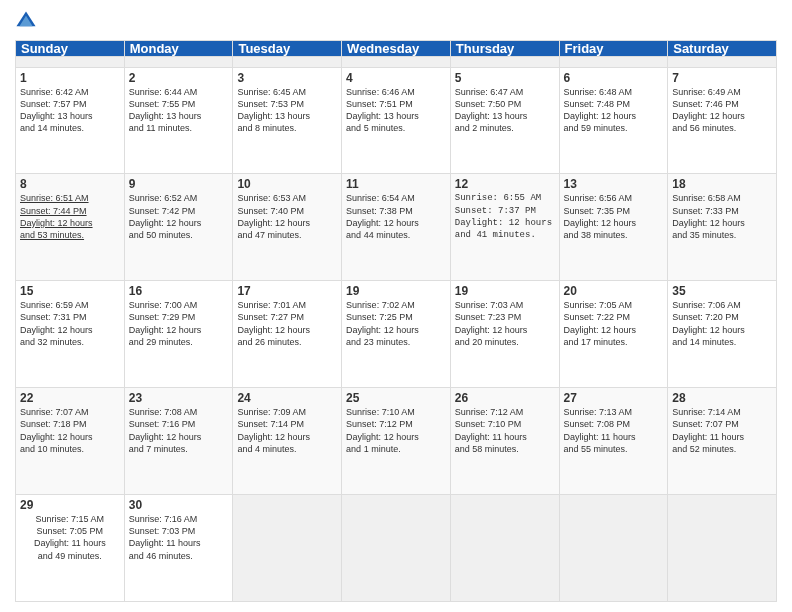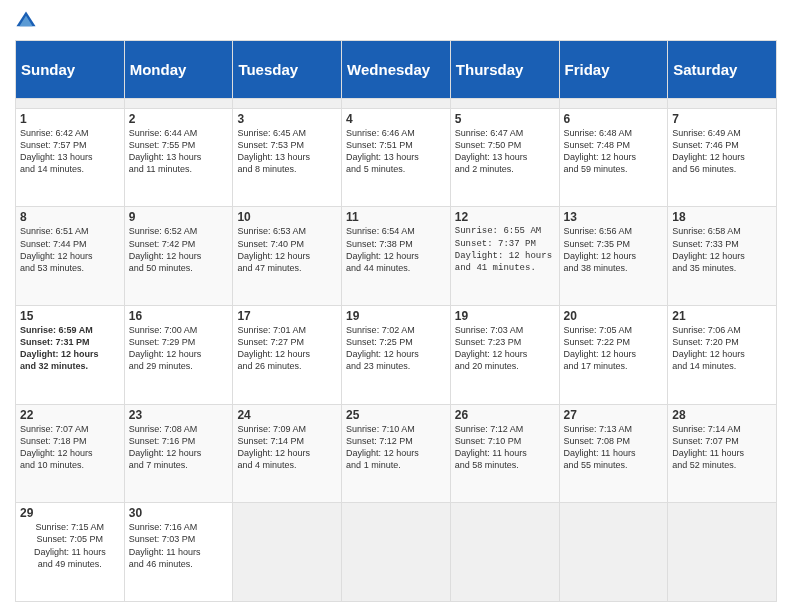--- a/index.html
+++ b/index.html
@@ -55,24 +55,24 @@
       color: #555;
     }
     .calendar {
       width: 100%;
       border-collapse: collapse;
       flex: 1;
     }
     .calendar thead tr th {
       background-color: #1a5fb4;
       color: #fff;
-      font-size: 15px;
+      font-size: 13px;
       font-weight: bold;
       text-align: left;
-      padding: 20px 5px;
+      padding: 0 5px;
       border: 1px solid #ddd;
     }
     .calendar tbody tr td {
       vertical-align: top;
       border: 1px solid #ddd;
       padding: 3px 4px;
       width: 14.28%;
       font-size: 9.5px;
       color: #333;
       background: #fff;
@@ -185,21 +185,21 @@
             <span class="day-number">7</span>
             <div class="day-info" style="white-space: pre-line;">Sunrise: 6:49 AM
 Sunset: 7:46 PM
 Daylight: 12 hours
 and 56 minutes.</div>
           </td>
         </tr>
         <tr>
           <td>
             <span class="day-number">8</span>
-            <div class="day-info" style="white-space: pre-line;">Sunrise: 6:51 AM
+            <div class="day-info" style="white-space: pre-line; text-decoration: underline;">Sunrise: 6:51 AM
 Sunset: 7:44 PM
 Daylight: 12 hours
 and 53 minutes.</div>
           </td>
           <td>
             <span class="day-number">9</span>
             <div class="day-info" style="white-space: pre-line;">Sunrise: 6:52 AM
 Sunset: 7:42 PM
 Daylight: 12 hours
 and 50 minutes.</div>
@@ -236,21 +236,21 @@
             <span class="day-number">18</span>
             <div class="day-info" style="white-space: pre-line;">Sunrise: 6:58 AM
 Sunset: 7:33 PM
 Daylight: 12 hours
 and 35 minutes.</div>
           </td>
         </tr>
         <tr>
           <td>
             <span class="day-number">15</span>
-            <div class="day-info" style="white-space: pre-line; font-weight: bold;">Sunrise: 6:59 AM
+            <div class="day-info" style="white-space: pre-line;">Sunrise: 6:59 AM
 Sunset: 7:31 PM
 Daylight: 12 hours
 and 32 minutes.</div>
           </td>
           <td>
             <span class="day-number">16</span>
             <div class="day-info" style="white-space: pre-line;">Sunrise: 7:00 AM
 Sunset: 7:29 PM
 Daylight: 12 hours
 and 29 minutes.</div>
@@ -277,21 +277,21 @@
 and 20 minutes.</div>
           </td>
           <td>
             <span class="day-number">20</span>
             <div class="day-info" style="white-space: pre-line;">Sunrise: 7:05 AM
 Sunset: 7:22 PM
 Daylight: 12 hours
 and 17 minutes.</div>
           </td>
           <td>
-            <span class="day-number">21</span>
+            <span class="day-number">35</span>
             <div class="day-info" style="white-space: pre-line;">Sunrise: 7:06 AM
 Sunset: 7:20 PM
 Daylight: 12 hours
 and 14 minutes.</div>
           </td>
         </tr>
         <tr>
           <td>
             <span class="day-number">22</span>
             <div class="day-info" style="white-space: pre-line;">Sunrise: 7:07 AM

